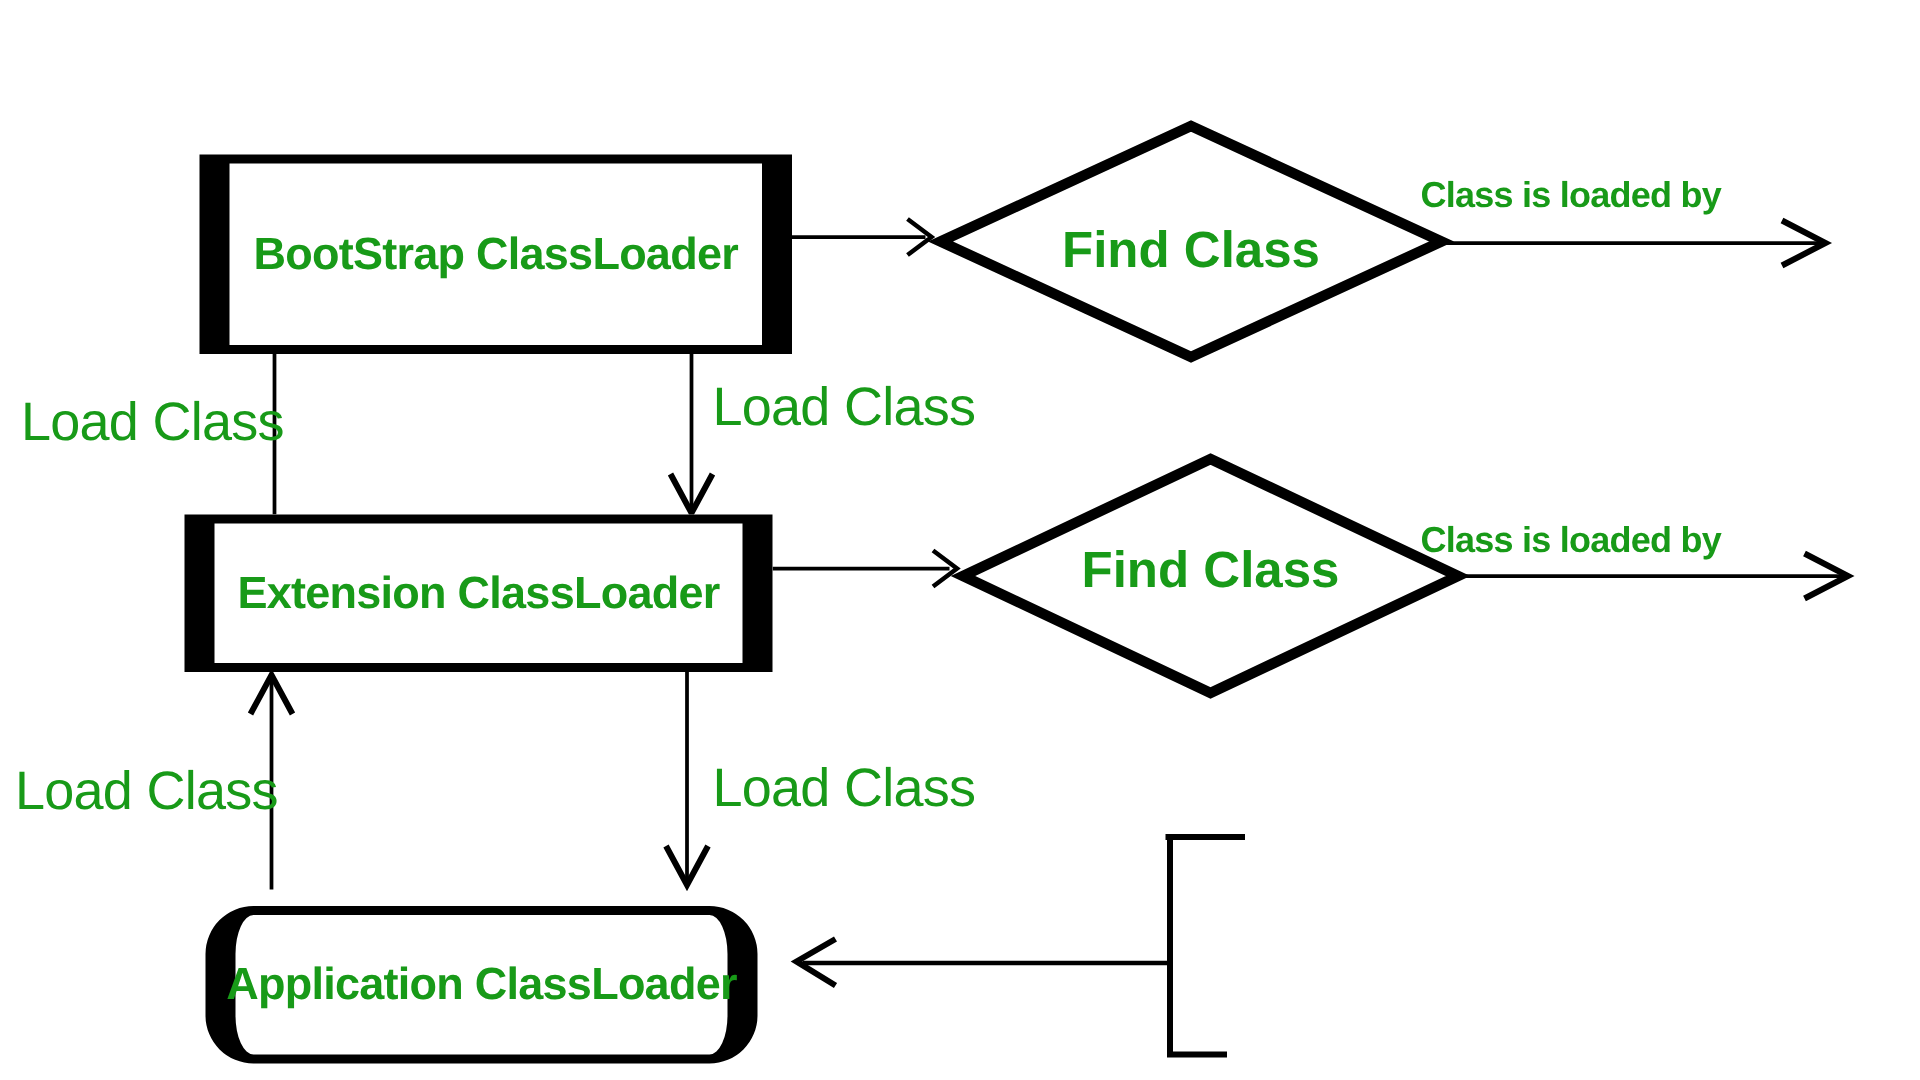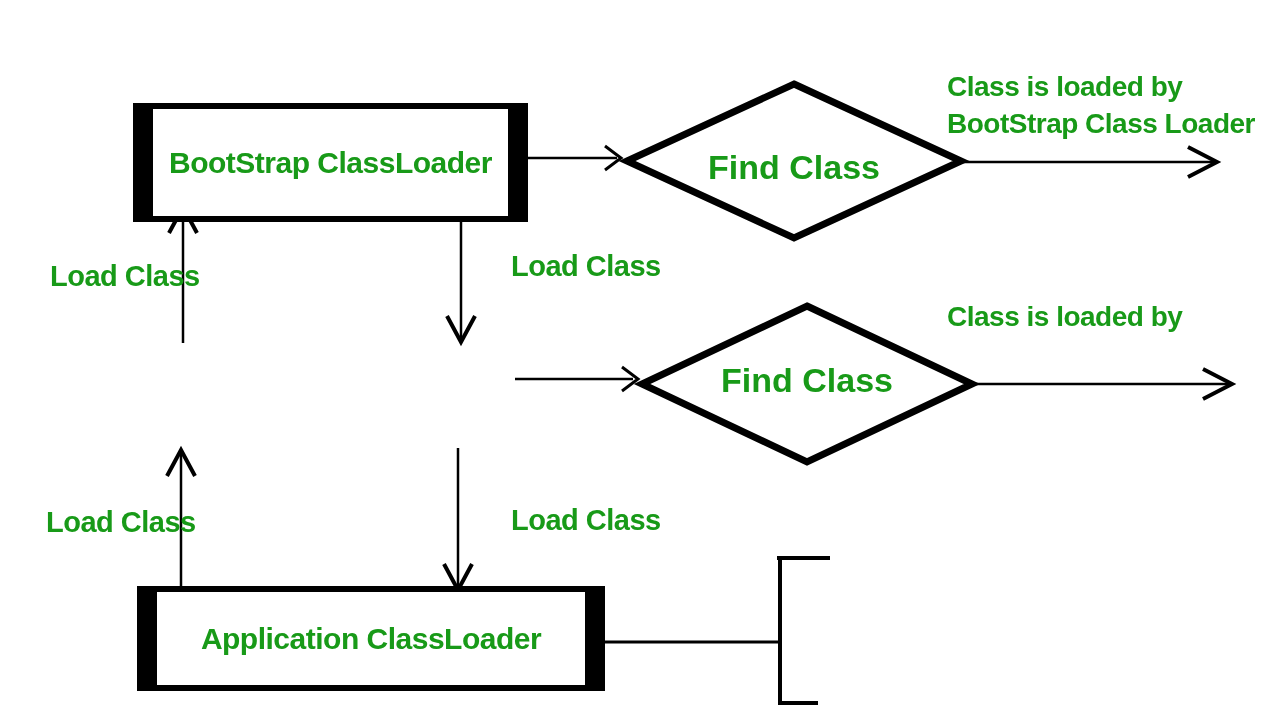--- a/index.html
+++ b/index.html
@@ -45,34 +45,34 @@
     align-items: center;
     justify-content: center;
     color: var(--green, #189a18);
     font-size: 34px;
     font-weight: bold;
     pointer-events: none;
   }
   .edge-label {
     position: absolute;
     color: var(--green, #189a18);
-    font-size: 29px;
-    font-weight: bold;
+    font-size: 36px;
+    font-weight: normal;
     white-space: nowrap;
     letter-spacing: -0.5px;
-    margin-left: 36px;
   }
   .result-label {
     position: absolute;
     color: var(--green, #189a18);
-    font-size: 28px;
+    font-size: 24px;
     font-weight: bold;
     line-height: 37px;
     white-space: nowrap;
     letter-spacing: -0.5px;
+    margin-top: 44px;
   }
 </style>
 </head>
 <body>
 
 <div class="canvas">
 
   <svg class="lines" width="1280" height="720" viewBox="0 0 1280 720">
 
     <g>
@@ -125,44 +125,46 @@
     <g stroke="#000000" fill="none">
       <line x1="780" y1="642" x2="535" y2="642" stroke-width="3"></line>
       <polyline points="557,626 531,641 557,657" stroke-width="4"></polyline>
     </g>
 
     <g stroke="#000000" fill="none">
       <path d="M 830 558 L 777 558 M 780 556 L 780 703 M 778 703 L 818 703" stroke-width="4"></path>
     </g>
   </svg>
 
-  <div class="loader-box" style="left:133px; top:103px; width:395px; height:119px;">
+  <div class="loader-box" style="left:133px; top:103px; width:395px; height:133px;">
     <span>BootStrap ClassLoader</span>
   </div>
 
+  <div class="loader-box" style="left:123px; top:343px; width:392px; height:105px;">
+    <span>Extension ClassLoader</span>
+  </div>
 
-  <div class="loader-box" style="left:137px; top:586px; width:468px; height:105px;">
+  <div class="loader-box" style="left:137px; top:604px; width:368px; height:105px;border-radius:32px;">
     <span>Application ClassLoader</span>
   </div>
 
   <div class="diamond-label" style="left:627px; top:92px; width:334px; height:150px;">Find Class</div>
 
   <div class="diamond-label" style="left:642px; top:302px; width:330px; height:156px;">Find Class</div>
 
   <div class="edge-label" style="left:14px; top:260px;">Load Class</div>
 
   <div class="edge-label" style="left:475px; top:250px;">Load Class</div>
 
   <div class="edge-label" style="left:10px; top:506px;">Load Class</div>
 
   <div class="edge-label" style="left:475px; top:504px;">Load Class</div>
 
   <div class="result-label" style="left:947px; top:68px;">
     <div>Class is loaded by</div>
-    <div>BootStrap Class Loader</div>
   </div>
 
   <div class="result-label" style="left:947px; top:298px;">
     <div>Class is loaded by</div>
   </div>
 
 
 </div>
 
 </body></html>

